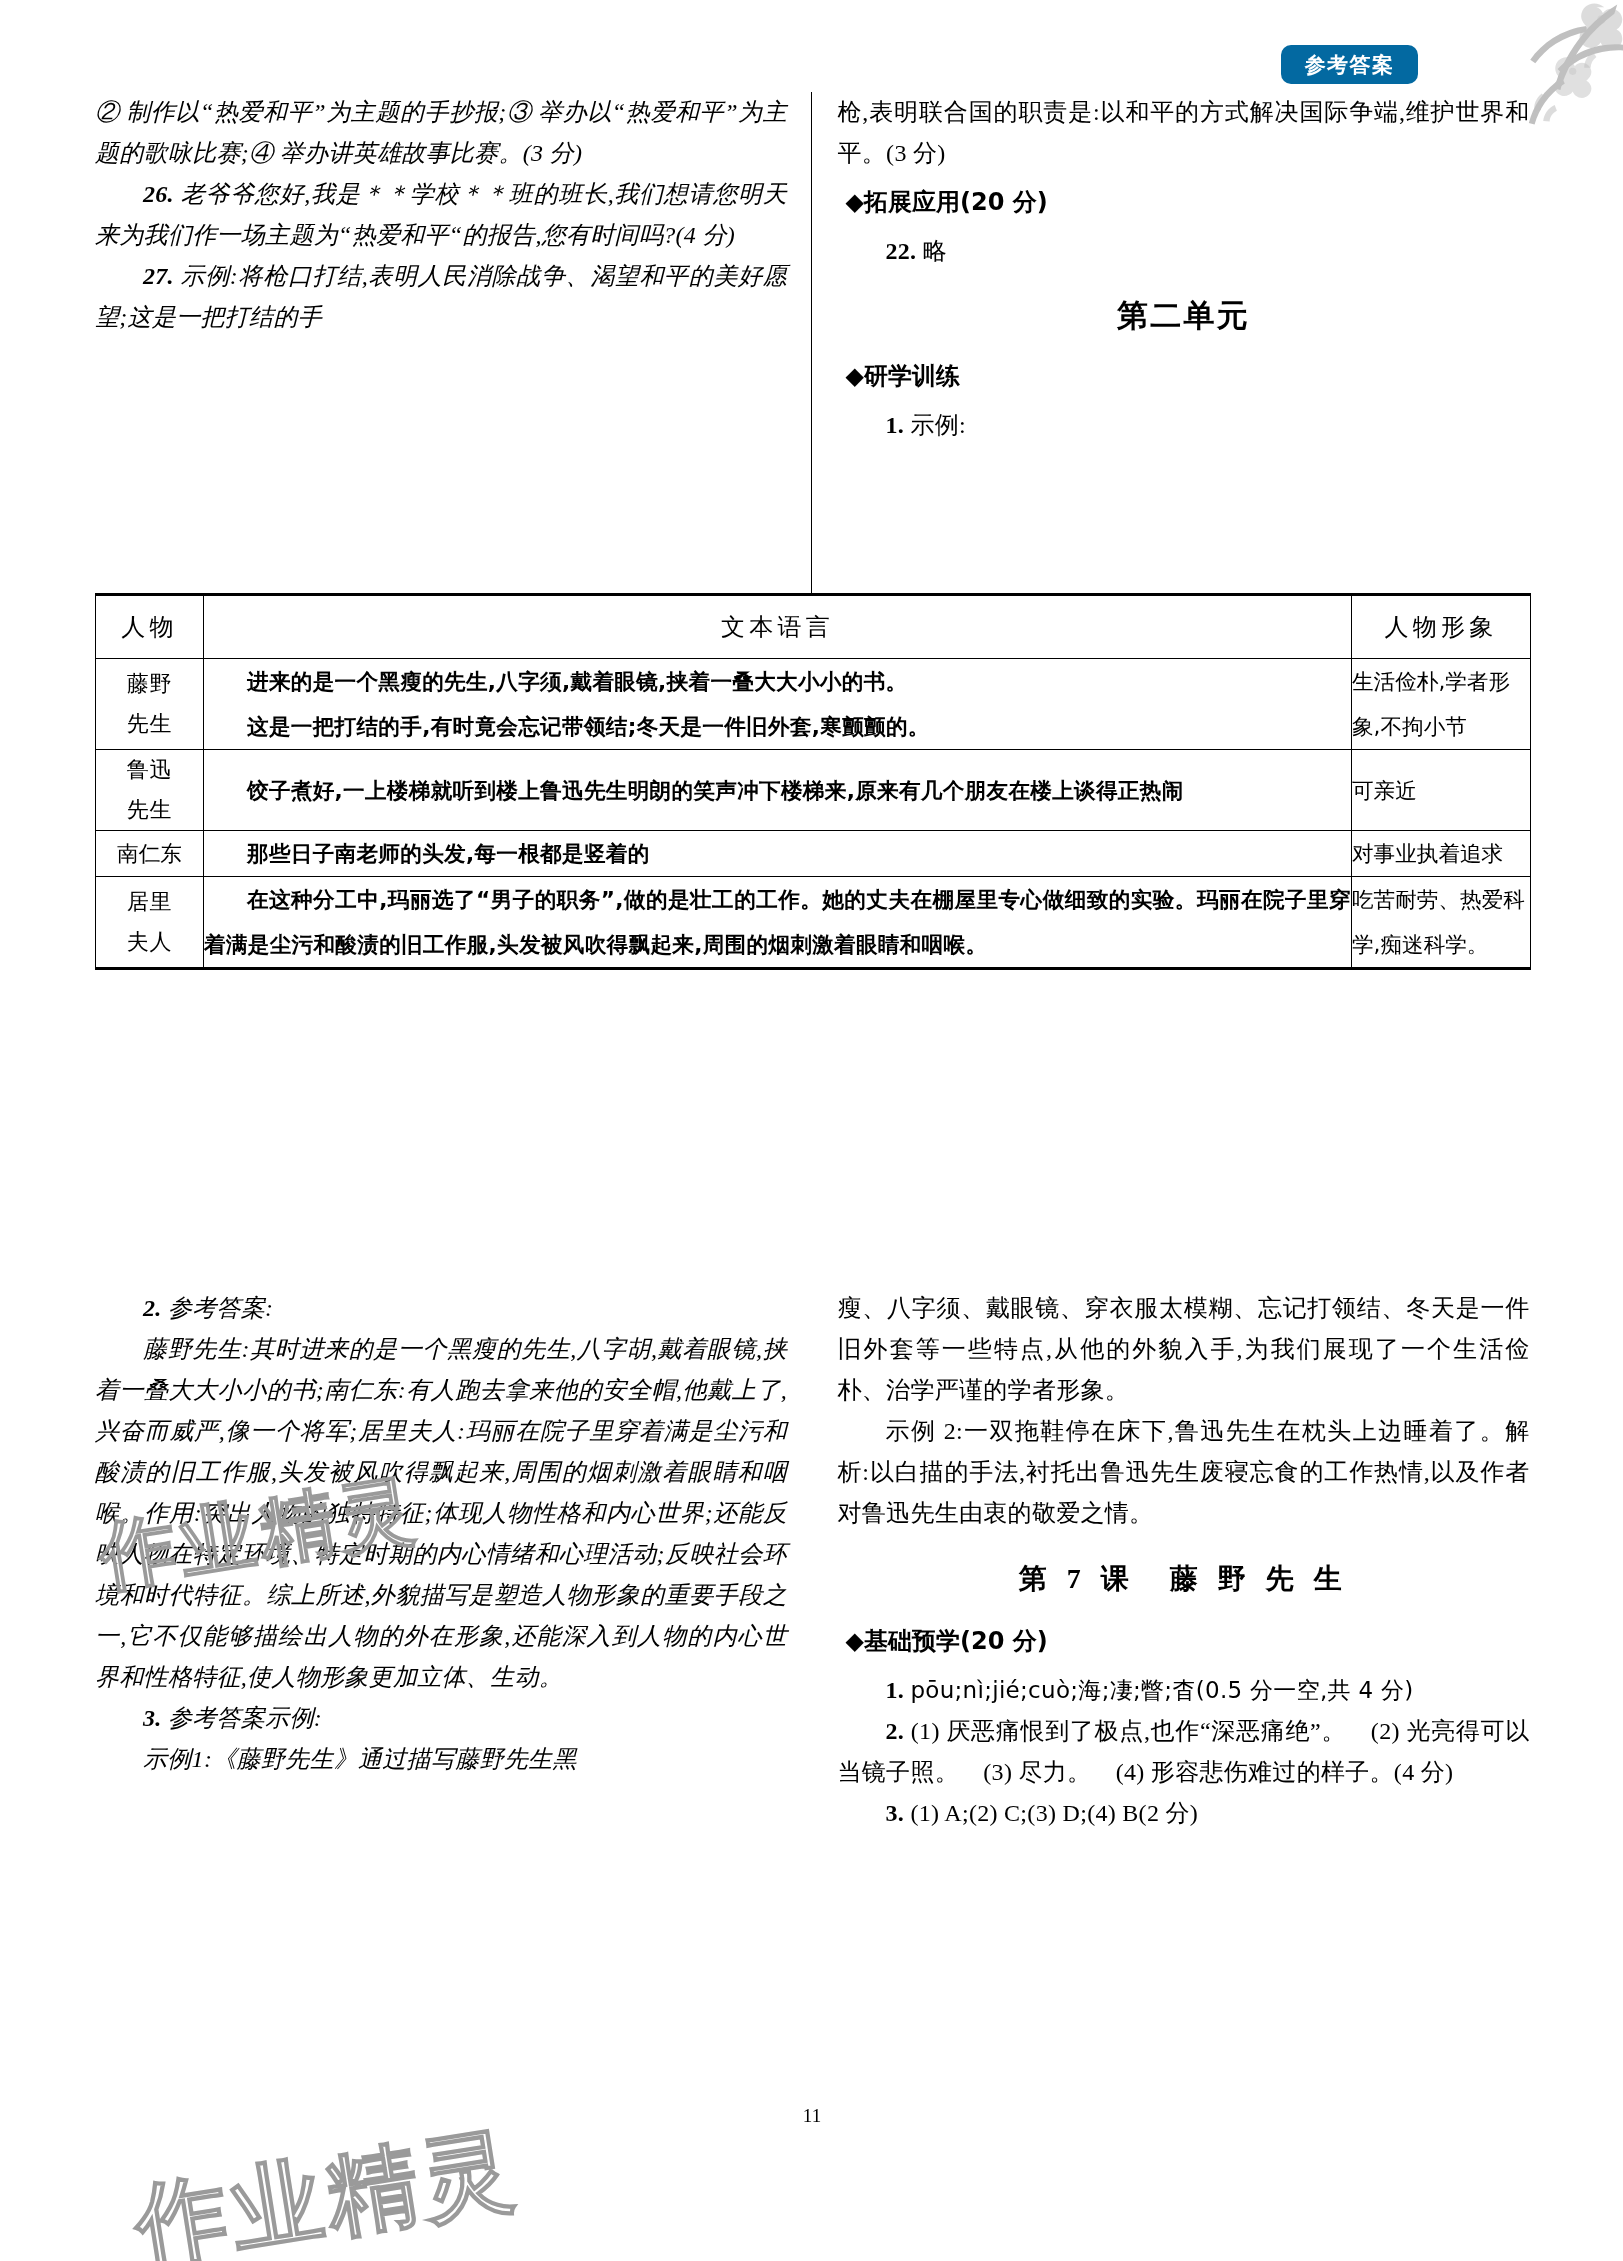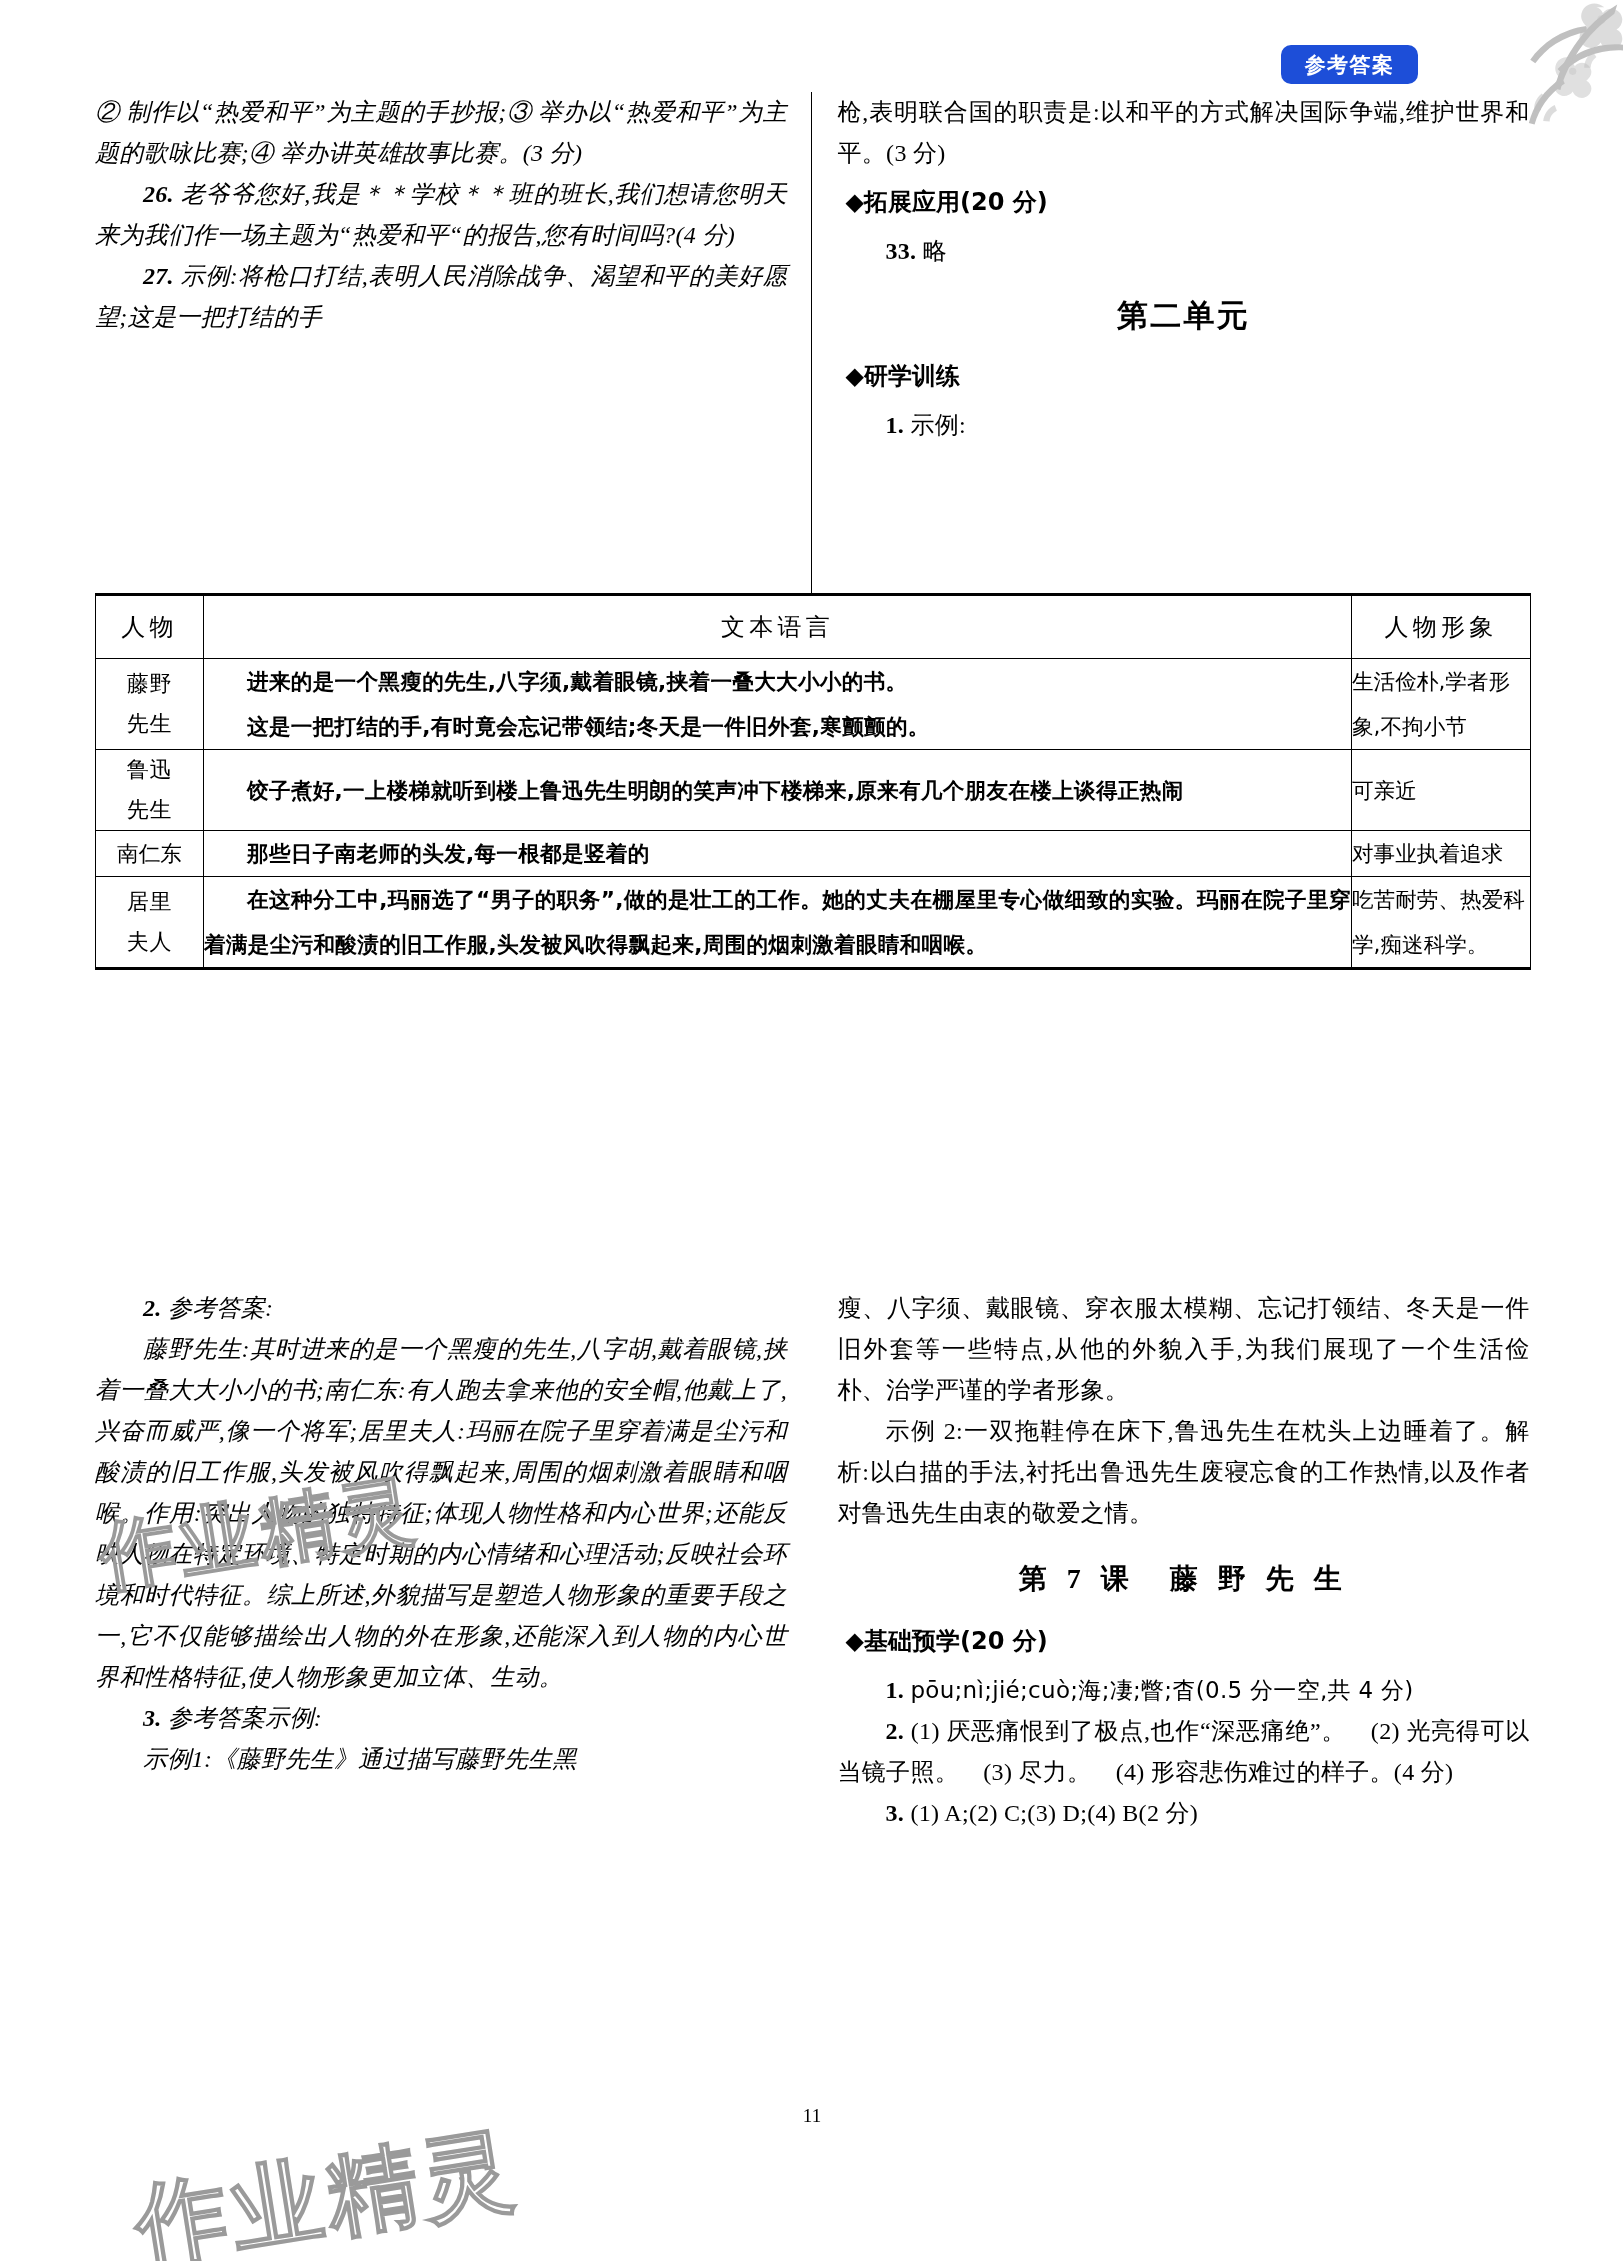--- a/index.html
+++ b/index.html
@@ -16,21 +16,21 @@
     overflow: hidden;
   }
 
   
   .page-badge {
     position: absolute;
     top: 45px;
     left: 1281px;
     width: 137px;
     height: 39px;
-    background: #1d4ed8;
+    background: #0369a1;
     border-radius: 10px;
     color: #ffffff;
     font-size: 21px;
     letter-spacing: 1.4px;
     display: flex;
     align-items: center;
     justify-content: center;
     font-family: "DejaVu Sans", sans-serif;
     font-weight: 700;
   }
@@ -244,21 +244,21 @@
 
     <div class="col left">
       <p>② 制作以“热爱和平”为主题的手抄报;③ 举办以“热爱和平”为主题的歌咏比赛;④ 举办讲英雄故事比赛。(3 分)</p>
       <p class="ind"><span class="num">26.</span> <span>老爷爷您好,我是＊＊学校＊＊班的班长,我们想请您明天来为我们作一场主题为“热爱和平“的报告,您有时间吗?(4 分)</span></p>
       <p class="ind"><span class="num">27.</span> <span>示例:将枪口打结,表明人民消除战争、渴望和平的美好愿望;这是一把打结的手</span></p>
     </div>
 
     <div class="col right">
       <p>枪,表明联合国的职责是:以和平的方式解决国际争端,维护世界和平。(3 分)</p>
       <p class="sec-head">◆拓展应用(20 分)</p>
-      <p class="ind"><span class="num">33.</span> <span>略</span></p>
+      <p class="ind"><span class="num">22.</span> <span>略</span></p>
       <div class="gap-s"></div>
       <p class="unit-title">第二单元</p>
       <p class="sec-head">◆研学训练</p>
       <p class="ind"><span class="num">1.</span> <span>示例:</span></p>
     </div>
   </div>
 </div>
 
 <div class="tbl-wrap">
   <table class="char-tbl">

